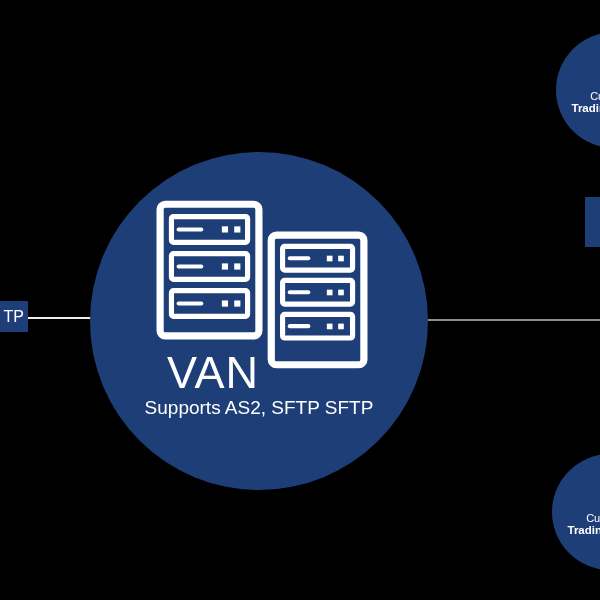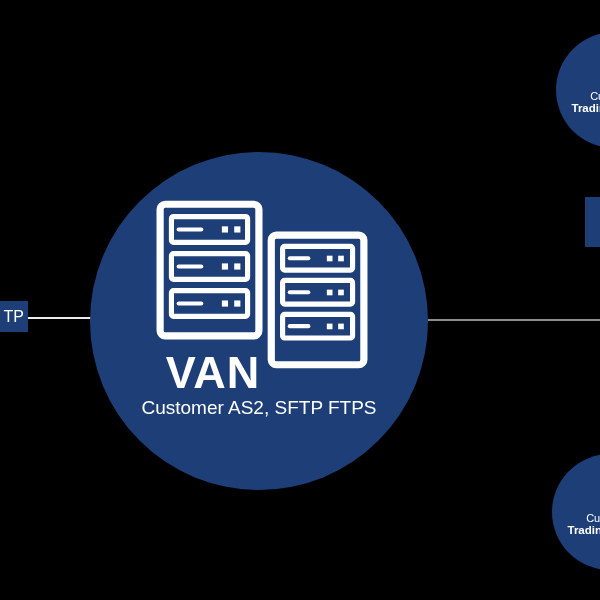--- a/index.html
+++ b/index.html
@@ -31,21 +31,21 @@
     left: 66px; top: 48px;
     width: 212px; height: 169px;
   }
   .van-icon svg { width: 100%; height: 100%; }
   .van-title {
     position: absolute;
     left: 48px; top: 198px;
     width: 150px;
     text-align: center;
     font-size: 45px;
-    font-weight: 700;
+    font-weight: 400;
     letter-spacing: 1px;
     line-height: 1;
     color: var(--text-white, #fff);
   }
   .van-sub {
     position: absolute;
     left: 0; width: 338px;
     text-align: center;
     font-size: 19px;
     font-weight: 400;
@@ -138,21 +138,21 @@
           <rect x="166" y="54" width="5.5" height="5.5"></rect>
             <rect x="177" y="54" width="5.5" height="5.5"></rect>
           <rect x="166" y="87" width="5.5" height="5.5"></rect>
             <rect x="177" y="87" width="5.5" height="5.5"></rect>
           <rect x="166" y="120" width="5.5" height="5.5"></rect>
             <rect x="177" y="120" width="5.5" height="5.5"></rect>
         </g>
       </svg>
     </div>
     <div class="van-title">VAN</div>
-    <div class="van-sub s1">Customer AS2, SFTP FTPS</div>
+    <div class="van-sub s1">Supports AS2, SFTP SFTP</div>
   </div>
 
   <div class="partner partner-top node">
     <div class="inner">
       <div class="p1">Customer</div>
       <div class="p2">Trading Partner</div>
     </div>
   </div>
 
   <div class="partner partner-bottom node">

